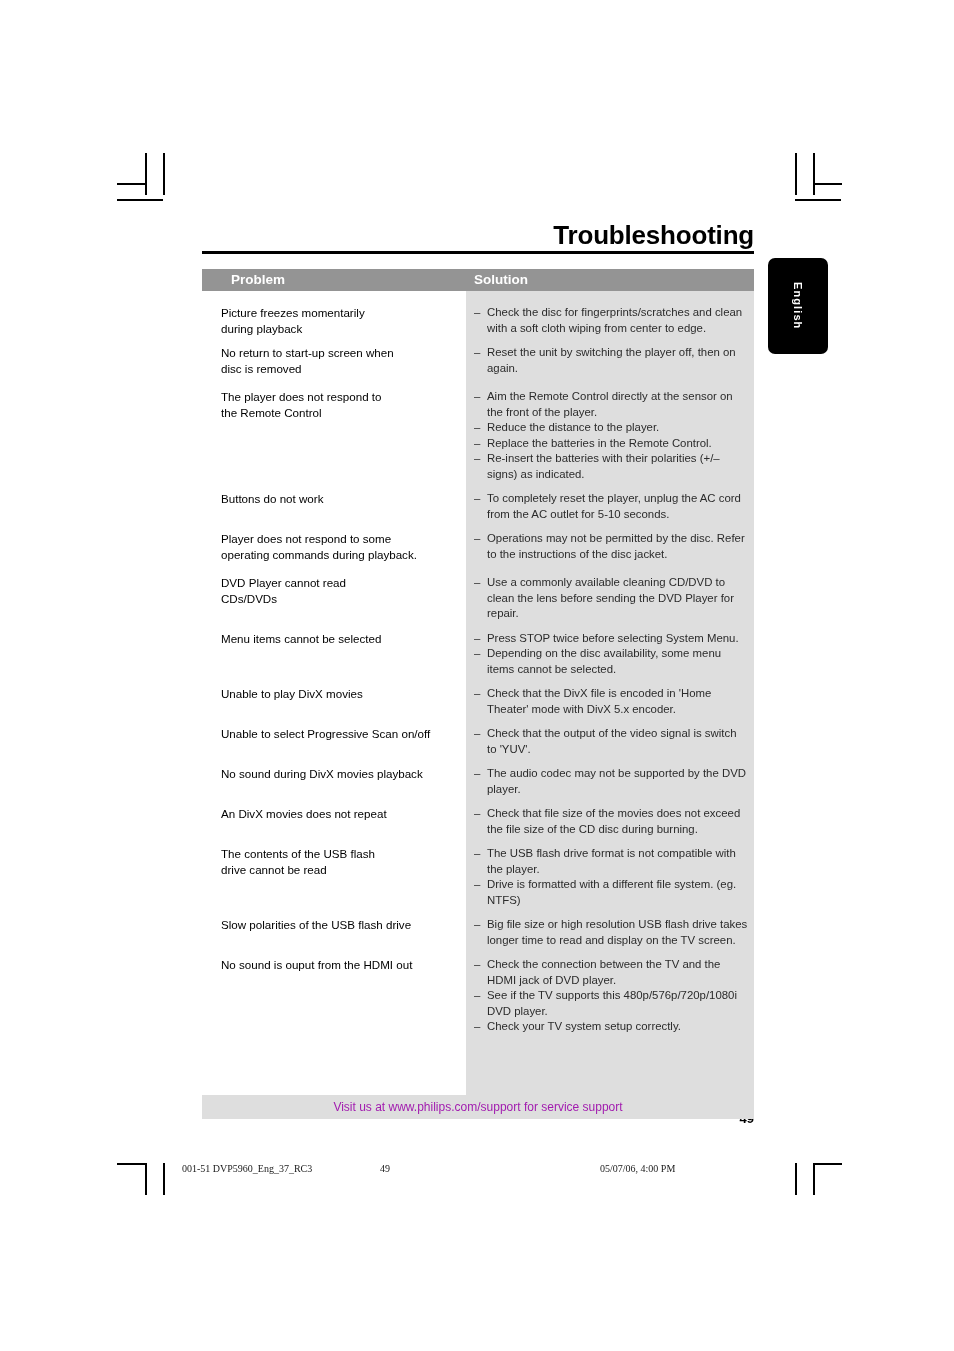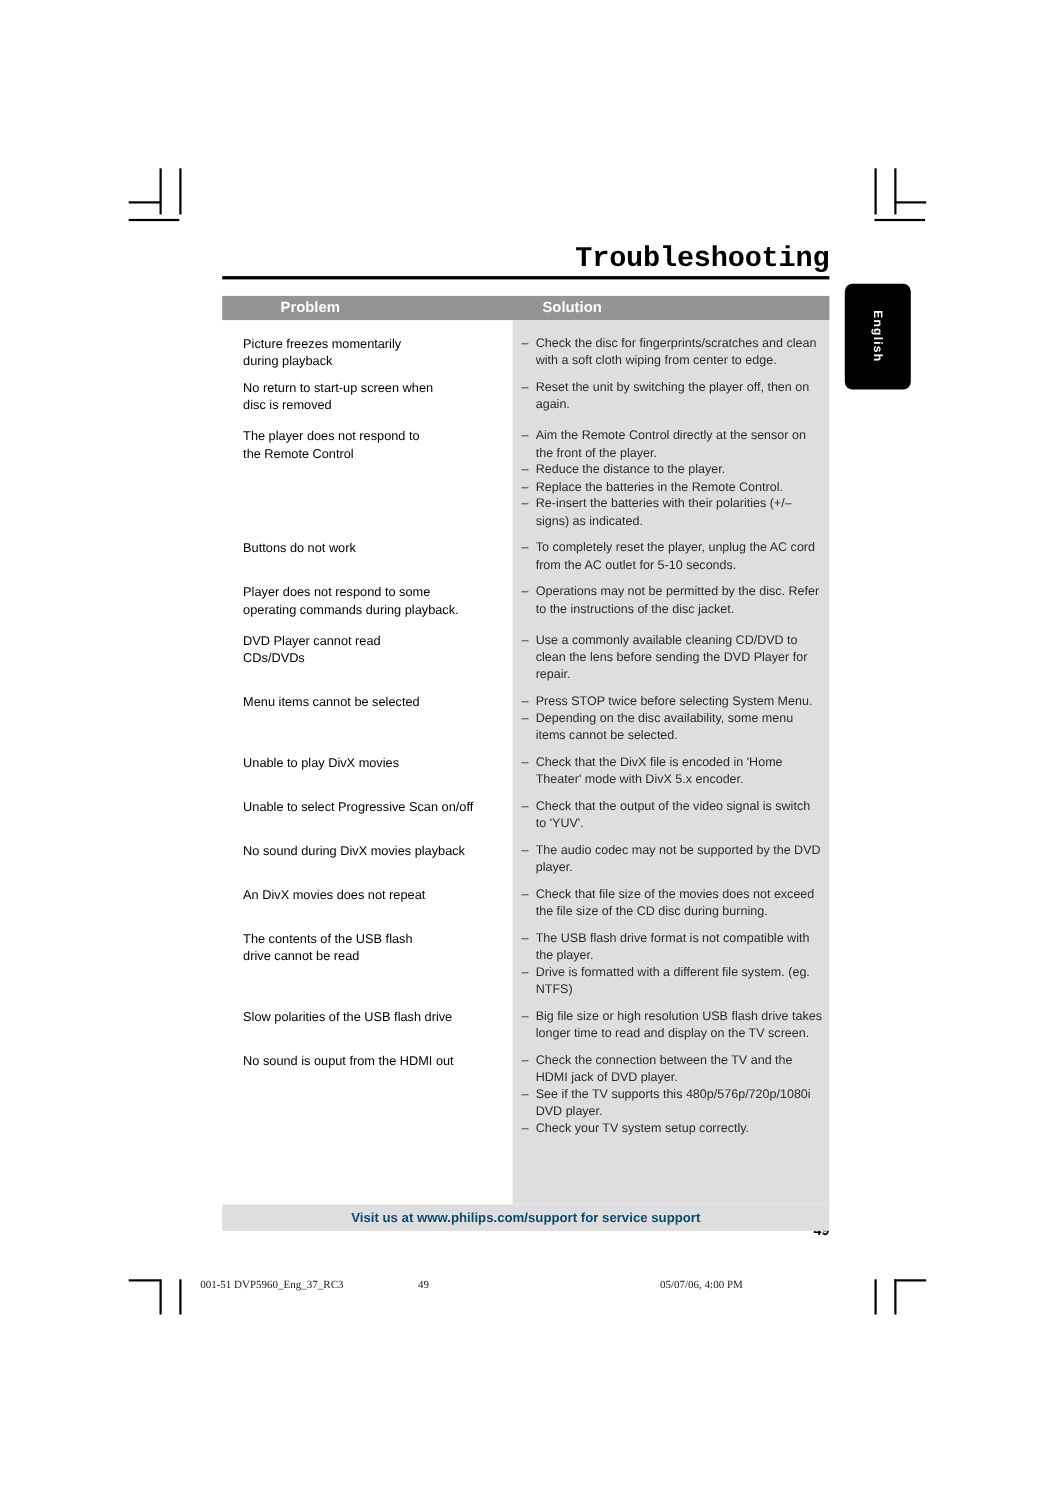--- a/index.html
+++ b/index.html
@@ -45,21 +45,20 @@
   .page-title {
     position: absolute;
     left: 202px;
     top: 222px;
     width: 552px;
     text-align: right;
     font-size: 26px;
     font-weight: bold;
     letter-spacing: -0.2px;
     line-height: 1;
-    font-family: Liberation Mono, monospace;
   }
   .title-rule {
     position: absolute;
     left: 202px;
     top: 251px;
     width: 552px;
     height: 3px;
     background: #000;
   }
 
@@ -99,21 +98,21 @@
     display: flex;
     background: #949494;
     height: 22px;
   }
   .th {
     color: #ffffff;
     font-size: 13.5px;
     font-weight: bold;
     line-height: 22px;
   }
-  .th-problem { width: 264px; padding-left: 17px; box-sizing: border-box; margin-left: 36px; }
+  .th-problem { width: 264px; padding-left: 29px; box-sizing: border-box; }
   .th-solution { width: 288px; padding-left: 8px; box-sizing: border-box; }
 
   .tbody { position: relative; }
   
   .solution-wash {
     position: absolute;
     left: 264px;
     top: 0;
     width: 288px;
     bottom: 0;
@@ -153,23 +152,23 @@
   .sol-text { flex: 1 1 auto; }
   .row-pad-top { height: 14px; }
 
   .tfoot {
     position: relative;
     z-index: 3;
     background: #dedede;
     height: 24px;
     text-align: center;
     font-size: 12px;
-    font-weight: bold;
+    font-weight: normal;
     line-height: 24px;
-    color: #0c4a6e;
+    color: #a21caf;
   }
 
   .page-number {
     position: absolute;
     left: 202px;
     top: 1111px;
     width: 552px;
     text-align: right;
     font-size: 13px;
     font-weight: bold;

